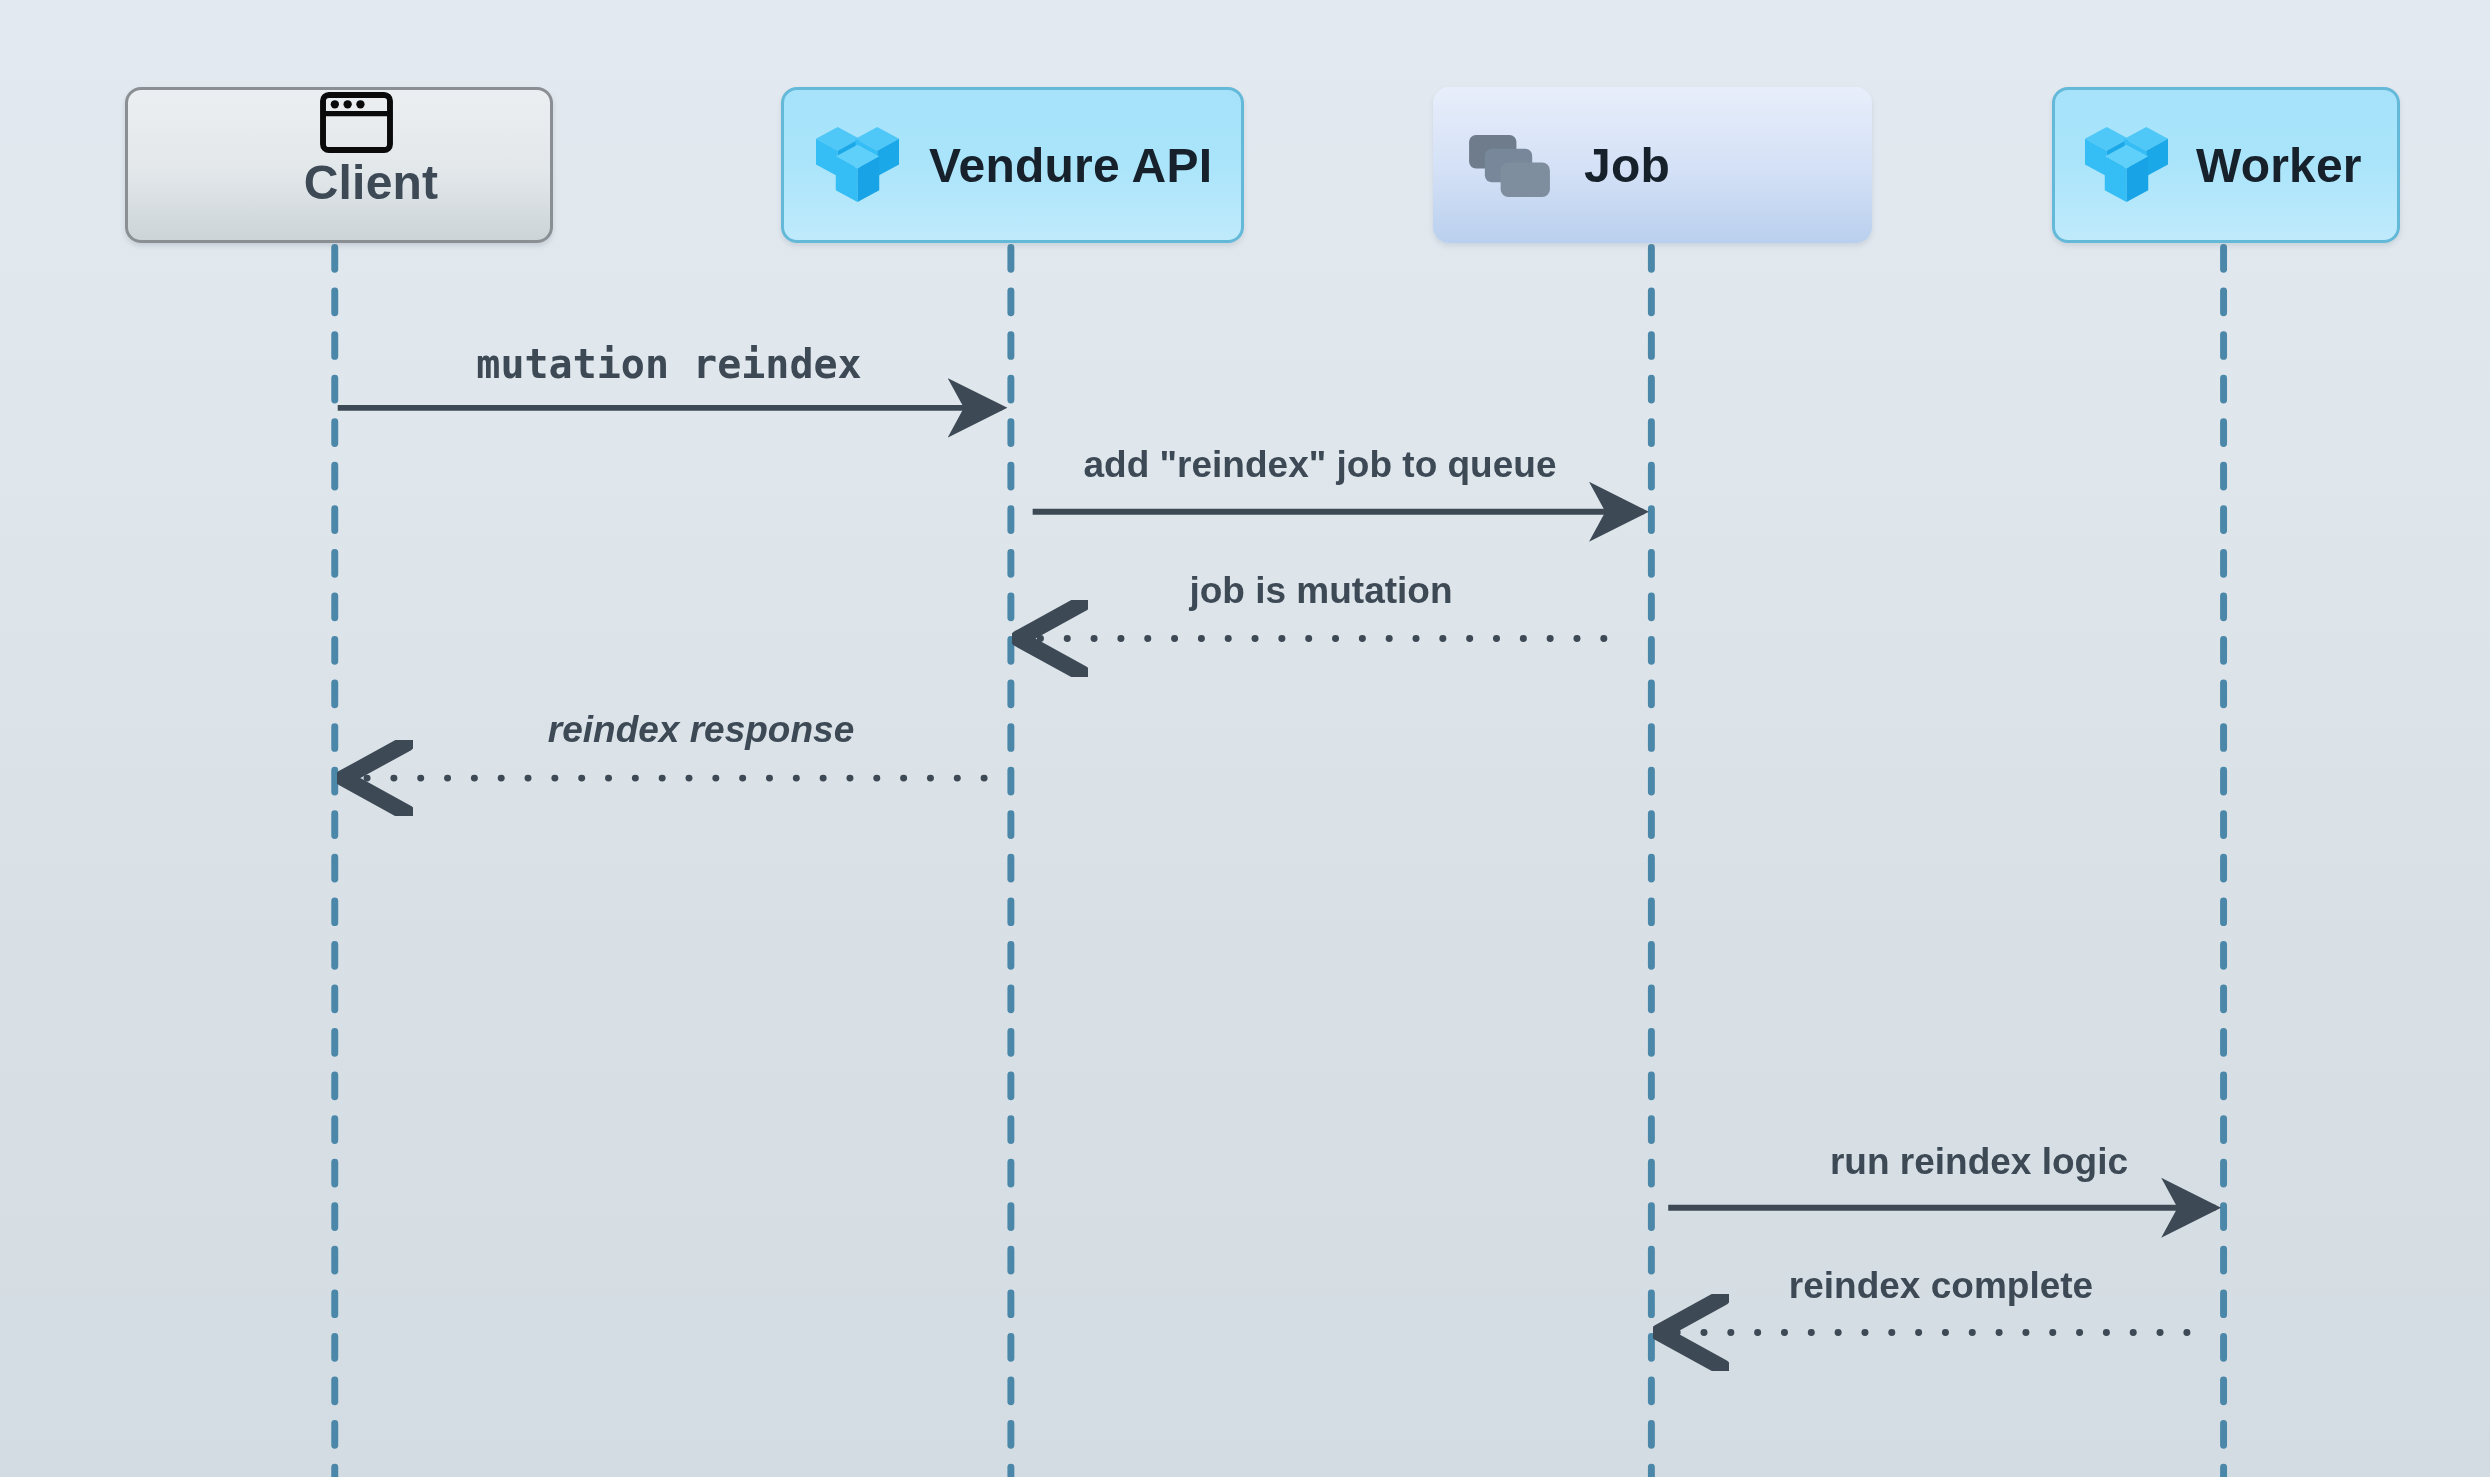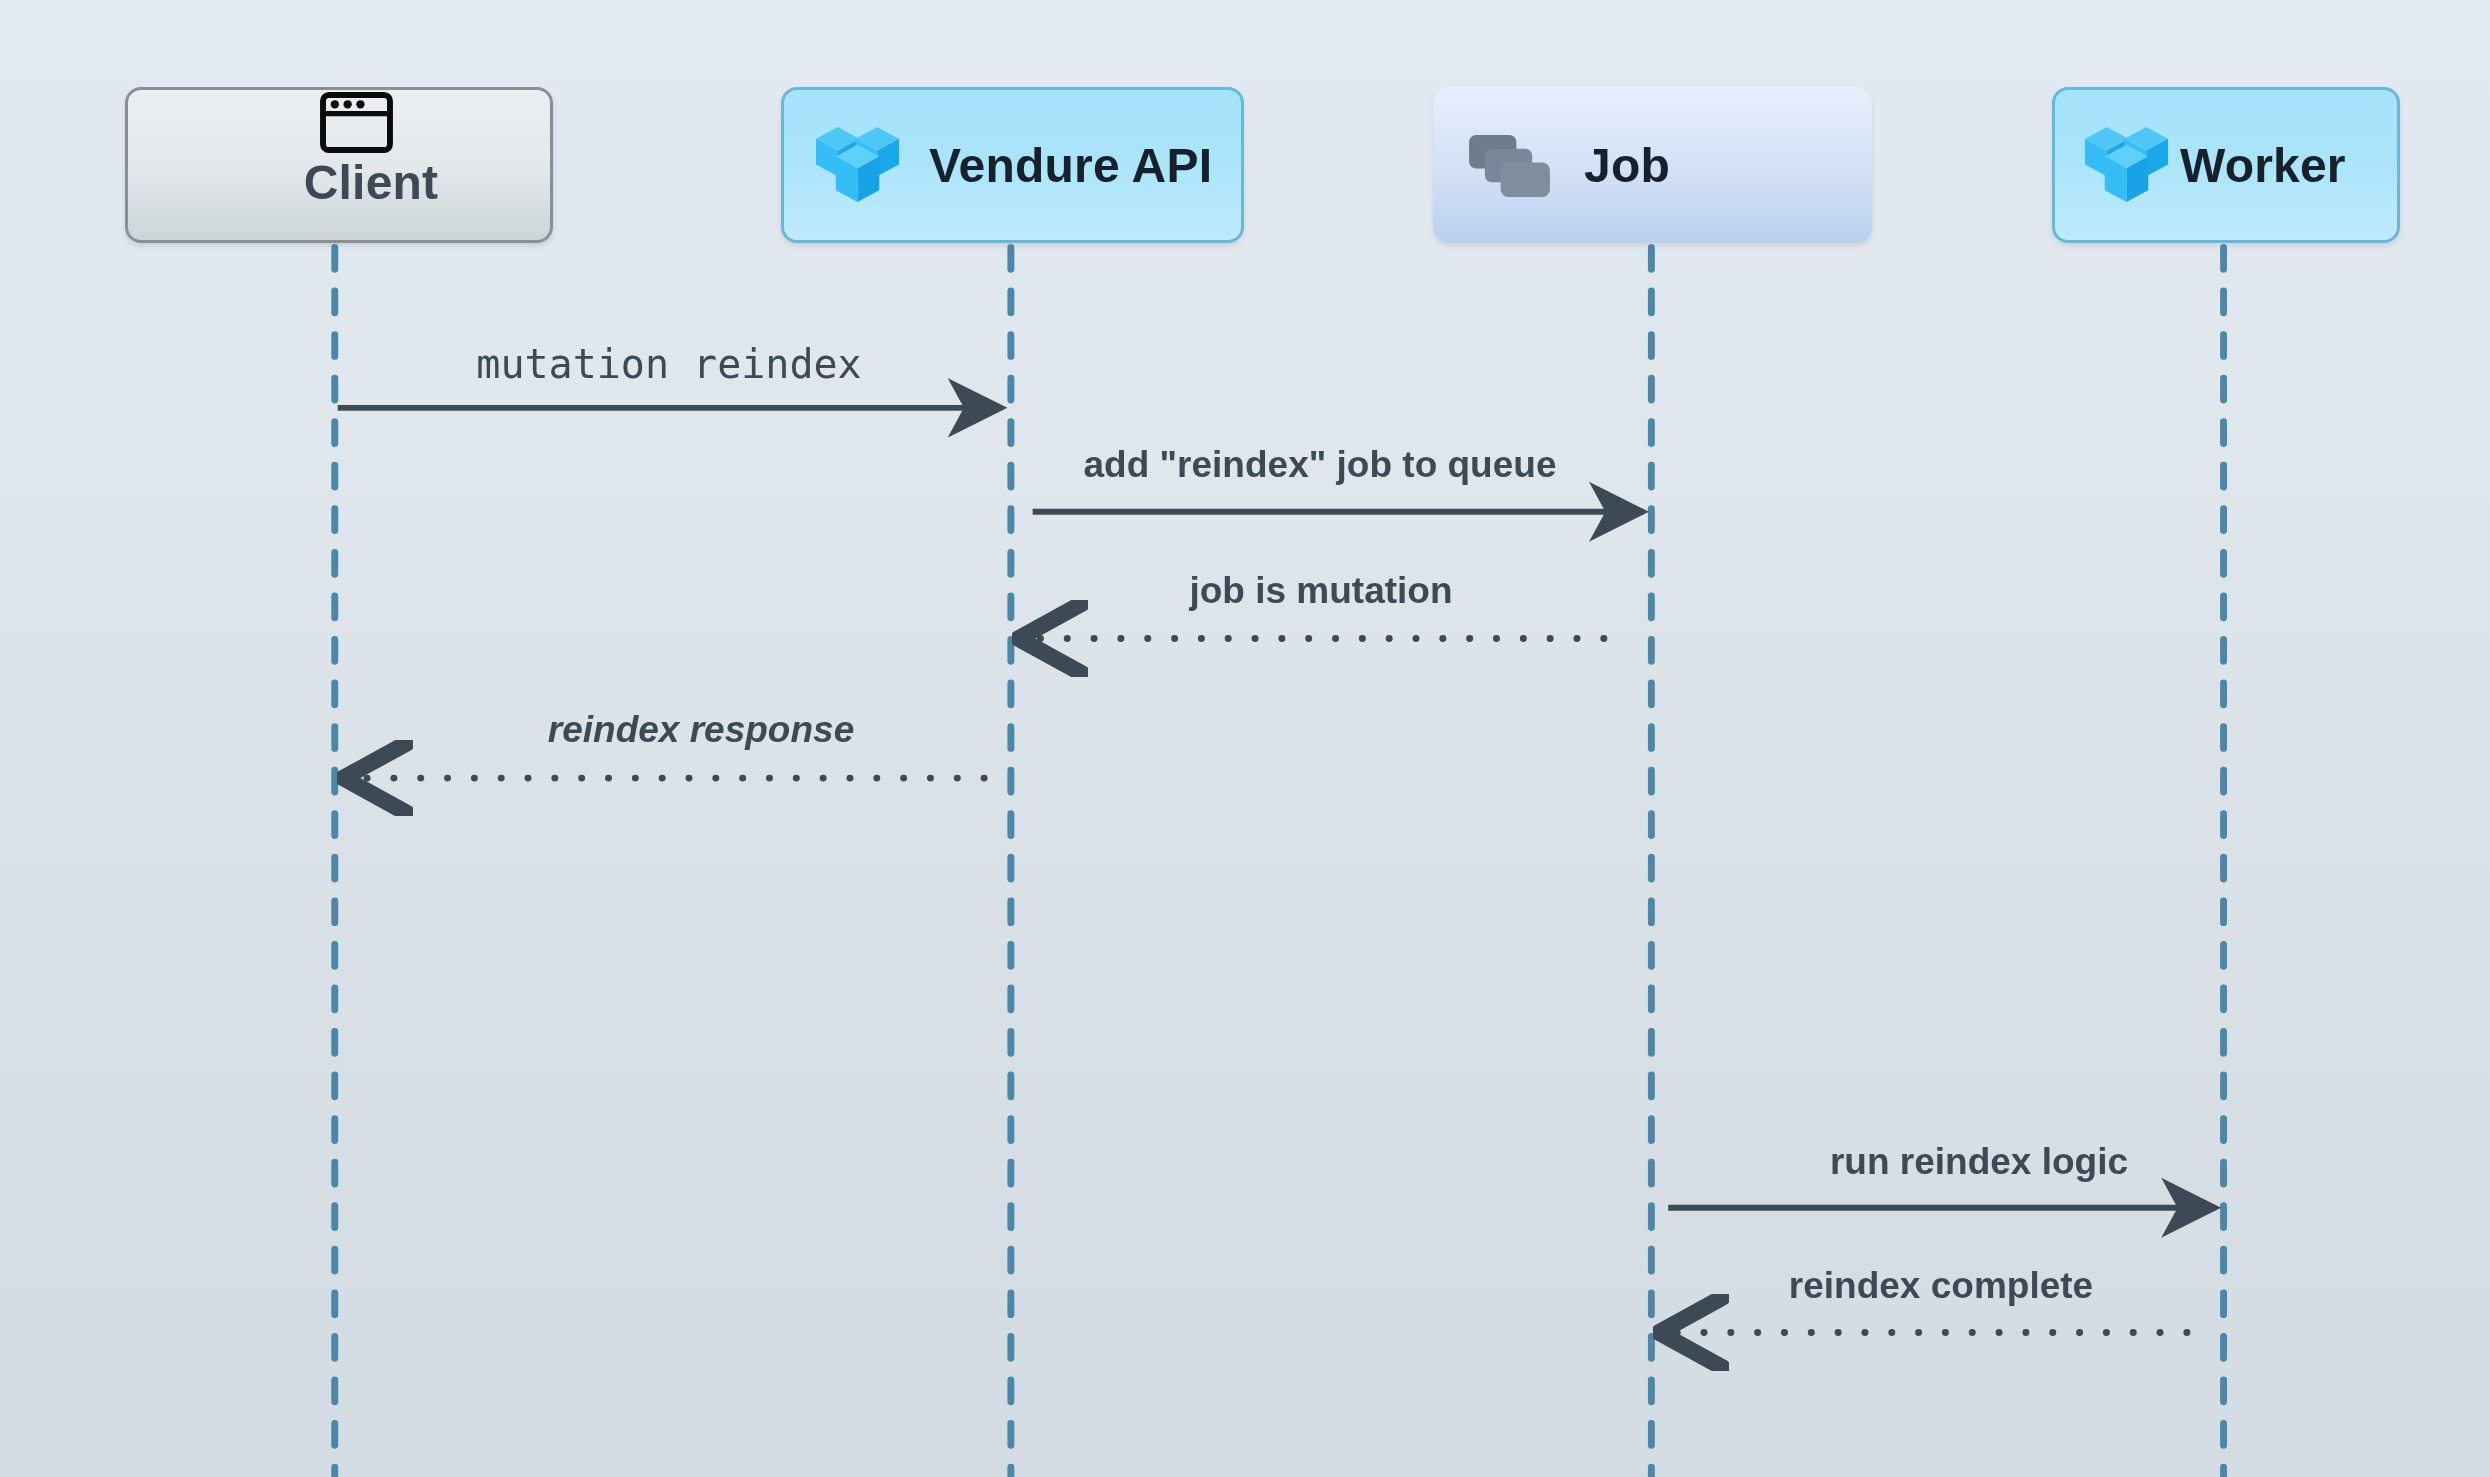--- a/index.html
+++ b/index.html
@@ -60,21 +60,21 @@
   .actor-label.ink { color: #17212b; }
   .msg-label {
     position: absolute;
     color: #3d4a56;
     font-weight: bold;
     white-space: nowrap;
     transform: translateX(-50%);
   }
   .msg-label.mono {
     font-family: "DejaVu Sans Mono", "Liberation Mono", monospace;
-    font-weight: normal;
+    font-weight: bold;
   }
 </style>
 </head>
 <body>
 
 <div id="diagram">
 
   <svg class="svg-layer" viewBox="0 0 2516 1492" xmlns="http://www.w3.org/2000/svg">
     <defs>
       <marker id="arrow-filled" viewBox="0 0 12 12" refX="10" refY="6" markerWidth="11" markerHeight="11" orient="auto-start-reverse">
@@ -162,17 +162,17 @@
       <polygon points="4,16 26,4 48,16 26,28" fill="#4fc7f7"></polygon>
       <polygon points="4,16 26,28 26,54 4,42" fill="#35bdf5"></polygon>
       <polygon points="26,28 48,16 48,42 26,54" fill="#1aa8e8"></polygon>
       <polygon points="44,16 66,4 88,16 66,28" fill="#4fc7f7"></polygon>
       <polygon points="44,16 66,28 66,54 44,42" fill="#35bdf5"></polygon>
       <polygon points="66,28 88,16 88,42 66,54" fill="#1aa8e8"></polygon>
       <polygon points="24,34 46,22 68,34 46,46" fill="#5fd0fa"></polygon>
       <polygon points="24,34 46,46 46,80 24,68" fill="#35bdf5"></polygon>
       <polygon points="46,46 68,34 68,68 46,80" fill="#18a3e6"></polygon>
     </svg>
-    <span class="actor-label ink" style="font-size:48px; margin-left:8px;">Worker</span>
+    <span class="actor-label ink" style="font-size:48px; margin-left:24px;">Worker</span>
   </div>
 
 </div>
 
 
 </body></html>

